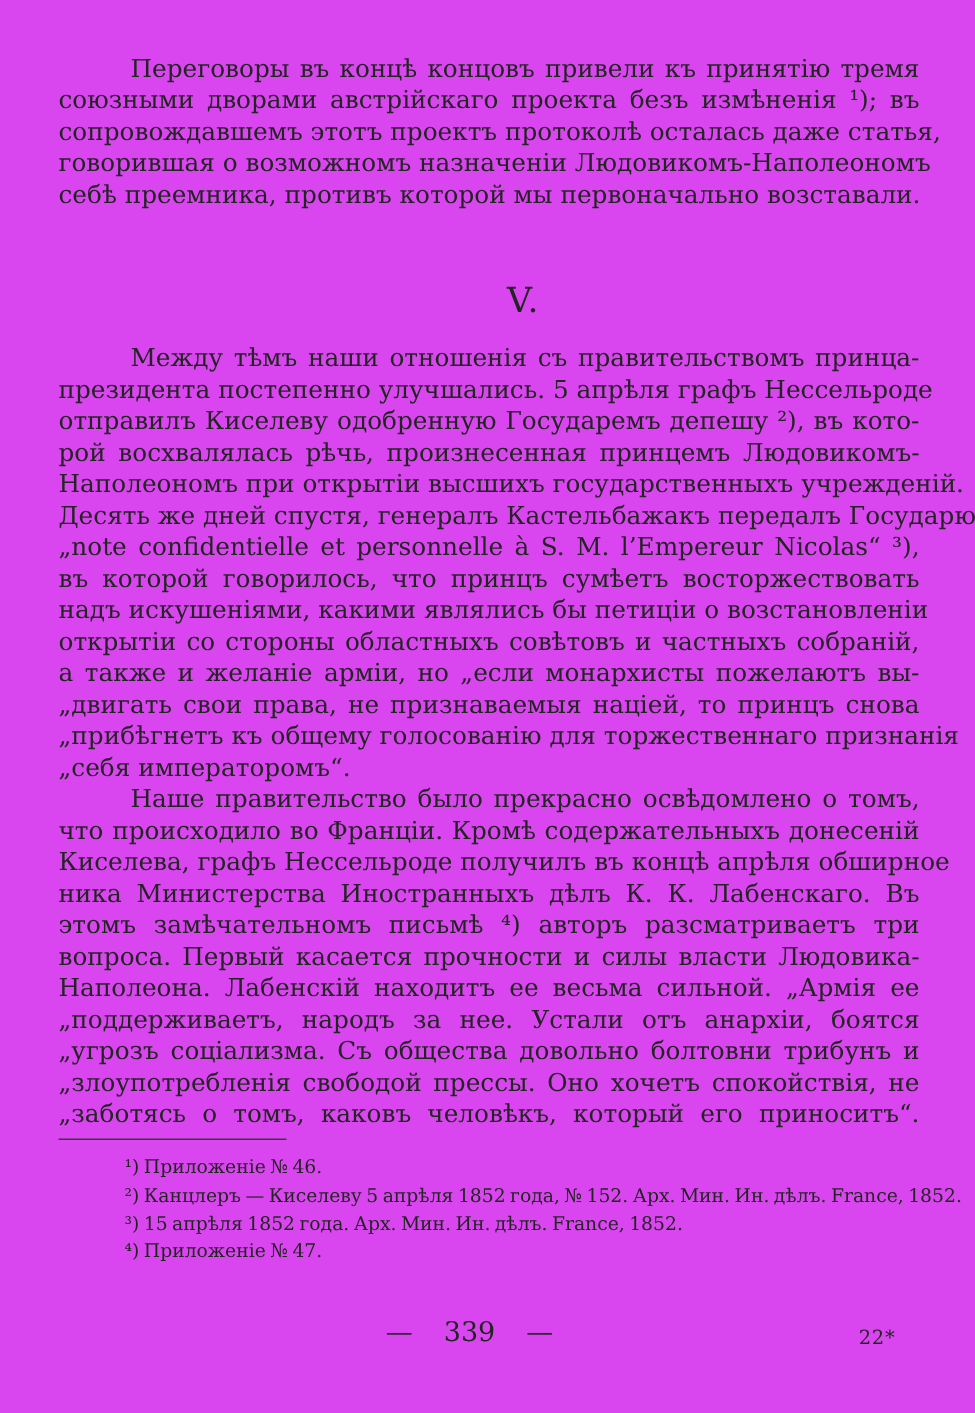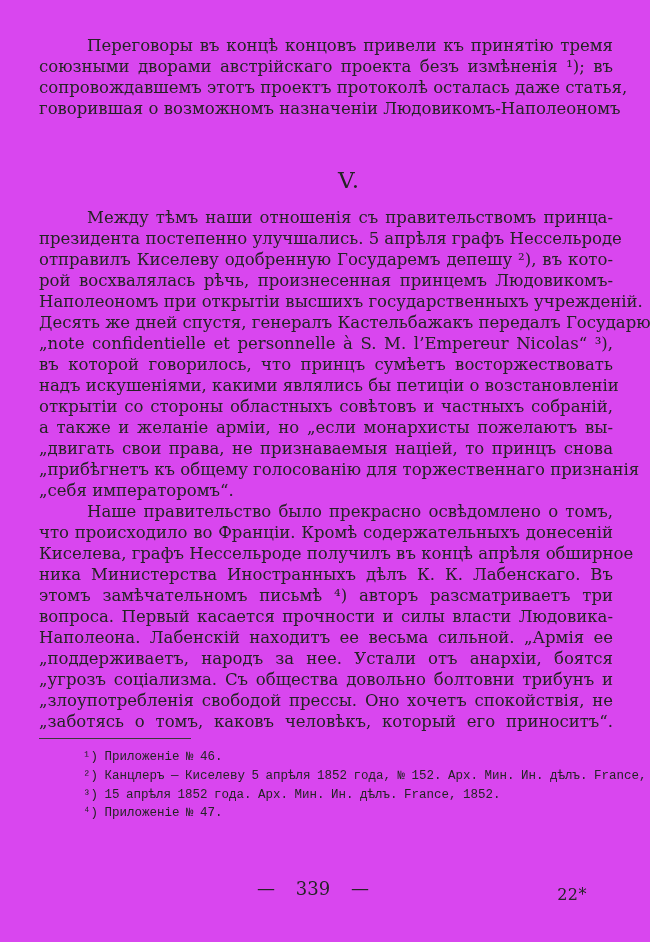--- a/index.html
+++ b/index.html
@@ -50,54 +50,55 @@
     border-top: 1px solid #3a3a3a;
   }
   .footnotes {
     margin-top: 9px;
     padding-left: 44px;
     font-size: 12.5px;
     line-height: 18.8px;
     word-spacing: -1px;
     white-space: nowrap;
   }
-  .fn-line { height: 18.8px; font-family: Liberation Mono, monospace; }
+  .fn-line { height: 18.8px; }
   .footer {
     position: absolute;
     top: 878px;
     left: 0;
     width: 650px;
     text-align: center;
     font-size: 18px;
     padding-left: 15px;
   }
   .page-num {
     position: relative;
     left: -27px;
     word-spacing: 15px;
   }
   .sig {
     position: absolute;
-    right: 78px;
+    right: 68px;
     top: 7px;
-    font-size: 16px;
+    font-size: 13px;
     letter-spacing: 0.5px;
   }
 </style>
 </head>
 <body>
 
 <div class="page">
   <div class="content">
 
     <div class="para" id="p1">
       <div class="line indent">Переговоры въ концѣ концовъ привели къ принятію тремя</div>
       <div class="line">союзными дворами австрійскаго проекта безъ измѣненія ¹); въ</div>
       <div class="line">сопровождавшемъ этотъ проектъ протоколѣ осталась даже статья,</div>
       <div class="line">говорившая о возможномъ назначеніи Людовикомъ-Наполеономъ</div>
+      <div class="line">себѣ преемника, противъ которой мы первоначально возставали.</div>
     </div>
 
     <div class="heading">V.</div>
 
     <div class="para" id="p2">
       <div class="line indent">Между тѣмъ наши отношенія съ правительствомъ принца-</div>
       <div class="line">президента постепенно улучшались. 5 апрѣля графъ Нессельроде</div>
       <div class="line">отправилъ Киселеву одобренную Государемъ депешу ²), въ кото-</div>
       <div class="line">рой восхвалялась рѣчь, произнесенная принцемъ Людовикомъ-</div>
       <div class="line">Наполеономъ при открытіи высшихъ государственныхъ учрежденій.</div>

